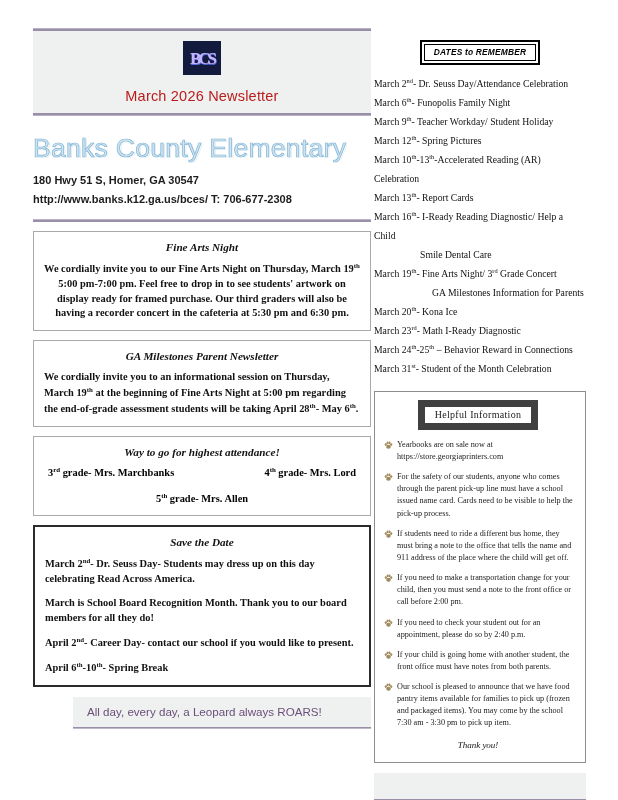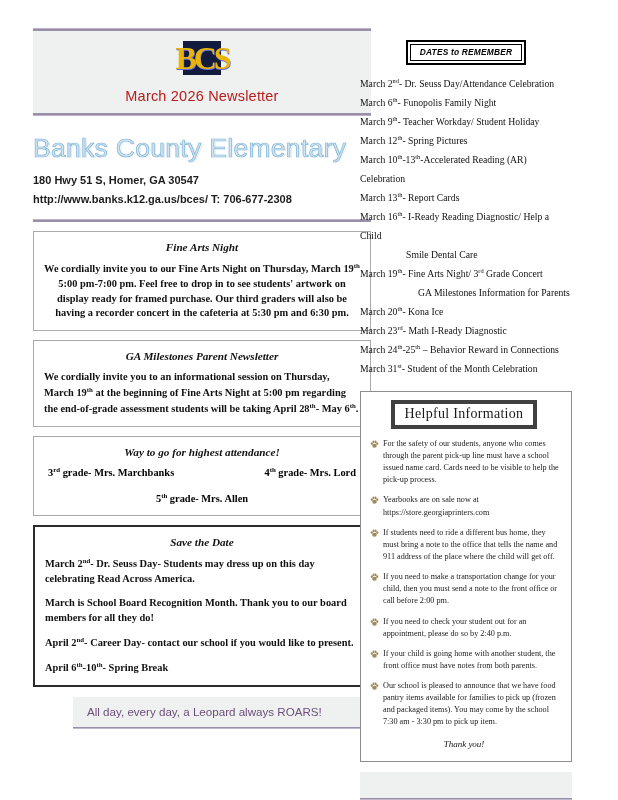--- a/index.html
+++ b/index.html
@@ -42,23 +42,23 @@
   .logo {
     width: 38px; height: 34px;
     margin: 2px auto 0 auto;
     background: #121a3e;
     position: relative;
     display: flex; align-items: center; justify-content: center;
   }
   .logo-mark {
     font-family: "Liberation Serif", serif;
     font-weight: bold;
-    font-size: 32px;
+    font-size: 17px;
     line-height: 1;
-    color: #eab308;
+    color: #c4b5fd;
     letter-spacing: -3px;
     text-shadow: 0.5px 0.5px 0 #5c6ee8;
   }
   .banner-title {
     margin-top: 13px;
     font-family: "Liberation Sans", sans-serif;
     font-size: 14.5px;
     color: #b91c1c;
     letter-spacing: 0.2px;
   }
@@ -144,21 +144,21 @@
   }
   .footer-rule {
     height: 2px;
     background: #9a8fa8;
     border-bottom: 1px solid #c0b7ca;
   }
 
   
   .right-col {
     position: absolute;
-    left: 360px; top: 28px;
+    left: 374px; top: 28px;
     width: 212px;
   }
   .hdr-box {
     border: 2px solid #000;
     padding: 2px;
     display: inline-block;
     margin: 12px 0 0 0;
   }
   .hdr-box-inner {
     border: 1px solid #000;
@@ -184,24 +184,24 @@
   
   .help-box {
     border: 1px solid #8d8d8d;
     margin-top: 12px;
     padding: 8px 8px 10px 4px;
     background: #fff;
   }
   .help-title-wrap { text-align: center; }
   .help-title {
     display: inline-block;
-    border: 4px solid #404040;
+    border: 7px solid #404040;
     padding: 2px 10px 3px 10px;
     font-family: "Liberation Serif", serif;
-    font-size: 14px;
+    font-size: 10px;
     color: #1a1a1a;
     letter-spacing: 0.3px;
   }
   .help-list { margin-top: 9px; }
   .help-item {
     display: flex;
     margin-bottom: 8px;
     font-size: 8.2px;
     line-height: 1.48;
     color: #1b1b1b;
@@ -336,33 +336,33 @@
           <div class="help-item">
             <div class="paw" style="color: rgb(160, 138, 92);">
               <svg width="9" height="9" viewBox="0 0 16 16" aria-hidden="true">
                 <ellipse cx="8" cy="10.2" rx="4.1" ry="3.4" fill="currentColor"></ellipse>
                 <ellipse cx="3.2" cy="6.4" rx="1.9" ry="2.5" fill="currentColor"></ellipse>
                 <ellipse cx="6.3" cy="3.4" rx="1.8" ry="2.4" fill="currentColor"></ellipse>
                 <ellipse cx="9.9" cy="3.4" rx="1.8" ry="2.4" fill="currentColor"></ellipse>
                 <ellipse cx="12.9" cy="6.4" rx="1.9" ry="2.5" fill="currentColor"></ellipse>
               </svg>
             </div>
+            <div class="help-text">Yearbooks are on sale now at https://store.georgiaprinters.com</div>
+          </div>
+          <div class="help-item">
+            <div class="paw" style="color: rgb(160, 138, 92);">
+              <svg width="9" height="9" viewBox="0 0 16 16" aria-hidden="true">
+                <ellipse cx="8" cy="10.2" rx="4.1" ry="3.4" fill="currentColor"></ellipse>
+                <ellipse cx="3.2" cy="6.4" rx="1.9" ry="2.5" fill="currentColor"></ellipse>
+                <ellipse cx="6.3" cy="3.4" rx="1.8" ry="2.4" fill="currentColor"></ellipse>
+                <ellipse cx="9.9" cy="3.4" rx="1.8" ry="2.4" fill="currentColor"></ellipse>
+                <ellipse cx="12.9" cy="6.4" rx="1.9" ry="2.5" fill="currentColor"></ellipse>
+              </svg>
+            </div>
             <div class="help-text">For the safety of our students, anyone who comes through the parent pick-up line must have a school issued name card.  Cards need to be visible to help the pick-up process.</div>
-          </div>
-          <div class="help-item">
-            <div class="paw" style="color: rgb(160, 138, 92);">
-              <svg width="9" height="9" viewBox="0 0 16 16" aria-hidden="true">
-                <ellipse cx="8" cy="10.2" rx="4.1" ry="3.4" fill="currentColor"></ellipse>
-                <ellipse cx="3.2" cy="6.4" rx="1.9" ry="2.5" fill="currentColor"></ellipse>
-                <ellipse cx="6.3" cy="3.4" rx="1.8" ry="2.4" fill="currentColor"></ellipse>
-                <ellipse cx="9.9" cy="3.4" rx="1.8" ry="2.4" fill="currentColor"></ellipse>
-                <ellipse cx="12.9" cy="6.4" rx="1.9" ry="2.5" fill="currentColor"></ellipse>
-              </svg>
-            </div>
-            <div class="help-text">Yearbooks are on sale now at https://store.georgiaprinters.com</div>
           </div>
           <div class="help-item">
             <div class="paw" style="color: rgb(160, 138, 92);">
               <svg width="9" height="9" viewBox="0 0 16 16" aria-hidden="true">
                 <ellipse cx="8" cy="10.2" rx="4.1" ry="3.4" fill="currentColor"></ellipse>
                 <ellipse cx="3.2" cy="6.4" rx="1.9" ry="2.5" fill="currentColor"></ellipse>
                 <ellipse cx="6.3" cy="3.4" rx="1.8" ry="2.4" fill="currentColor"></ellipse>
                 <ellipse cx="9.9" cy="3.4" rx="1.8" ry="2.4" fill="currentColor"></ellipse>
                 <ellipse cx="12.9" cy="6.4" rx="1.9" ry="2.5" fill="currentColor"></ellipse>
               </svg>

